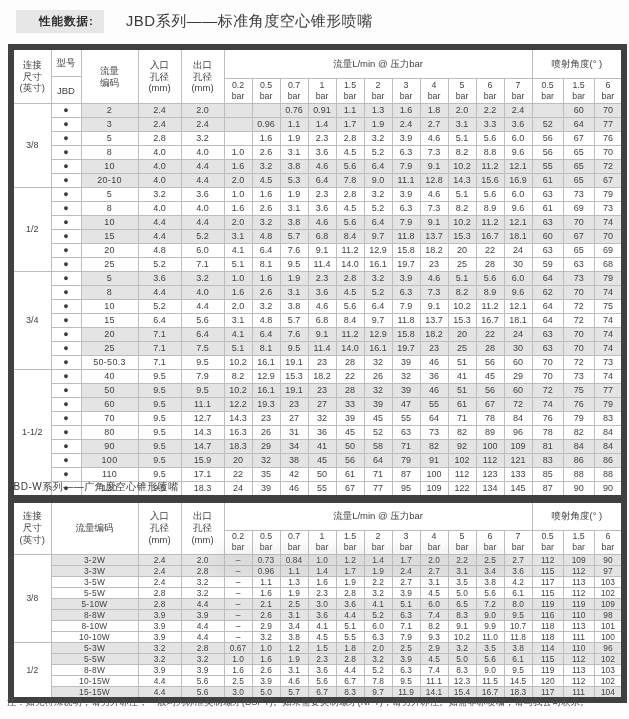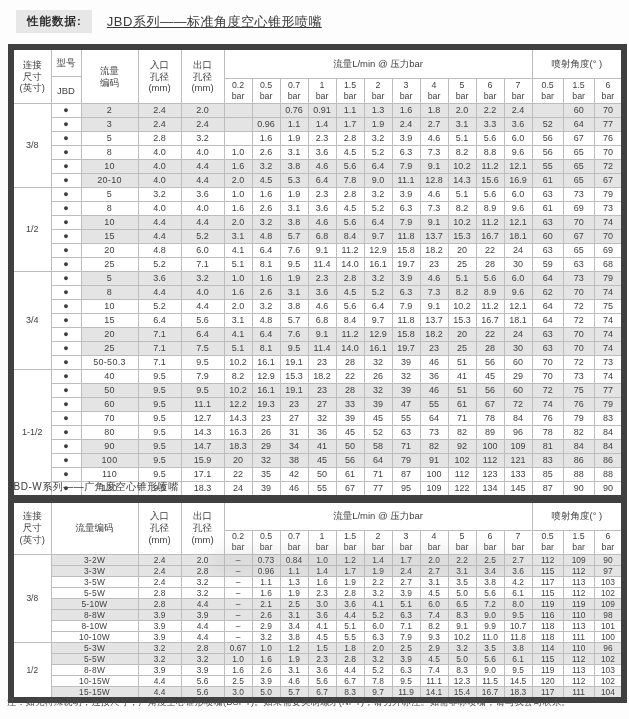--- a/index.html
+++ b/index.html
@@ -1,21 +1,21 @@
 <!DOCTYPE html>
 <html><head>
 <meta charset="utf-8">
 <style>
   * { margin:0; padding:0; box-sizing:border-box; }
   body { font-family:"Liberation Sans","DejaVu Sans",sans-serif; background:#fdfdfd; }
   #page { position:relative; width:629px; height:719px; background:#fdfdfd; overflow:hidden; color:#3f3f3f; }
 
   .title-row { position:absolute; left:16px; top:10px; display:flex; align-items:center; }
-  .title-badge { background:#e7e7e7; font-weight:bold; font-size:11.5px; padding:4px 10px 4px 11px; color:#2e2e2e; letter-spacing:1px; }
-  .title-series { margin-left:15px; font-size:13px; color:#3a3a3a; letter-spacing:0.5px;text-decoration:underline; }
+  .title-badge { background:#e7e7e7; font-weight:bold; font-size:11.5px; padding:4px 10px 4px 23px; color:#2e2e2e; letter-spacing:1px; }
+  .title-series { margin-left:22px; font-size:15px; color:#3a3a3a; letter-spacing:0.5px; }
 
   table.dt { border-collapse:collapse; table-layout:fixed; width:613px; border:6px solid #404040; background:#fff; }
   table.dt th, table.dt td { border:1px solid #bdbdbd; padding:0; text-align:center; vertical-align:middle; font-weight:normal; overflow:hidden; white-space:nowrap; color:#3f3f3f; }
   .sep-left { border-left:1px solid #7d7d7d !important; }
 
   thead th { font-size:9.5px; line-height:1.25; background:#fff; }
   .pre { white-space:pre-line !important; }
   .h1 th { height:30px; }
   .h2 th { height:24px; }
   .subth div { display:block; font-size:8.8px; line-height:11px; }
@@ -1042,15 +1042,15 @@
           <td>18.3</td>
           <td class="sep-left">117</td>
           <td>111</td>
           <td>104</td>
         </tr>
       </tbody>
   </table>
 
   <div class="watermark"></div>
 
-  <div id="footnote">注：如无特殊说明，连接尺寸，广角度空心锥形喷嘴(BSPT)。如果需要美制螺牙(NPT)，请另外标注。如需非标喷嘴，请与我公司联系。</div>
+  <div id="footnote">注：如无特殊说明，请另外标注，一般均为标准英制螺牙(BSPT)。如果需要美制螺牙(NPT)，请另外标注。如需非标喷嘴，请与我公司联系。</div>
 
 </div>
 
 </body></html>

